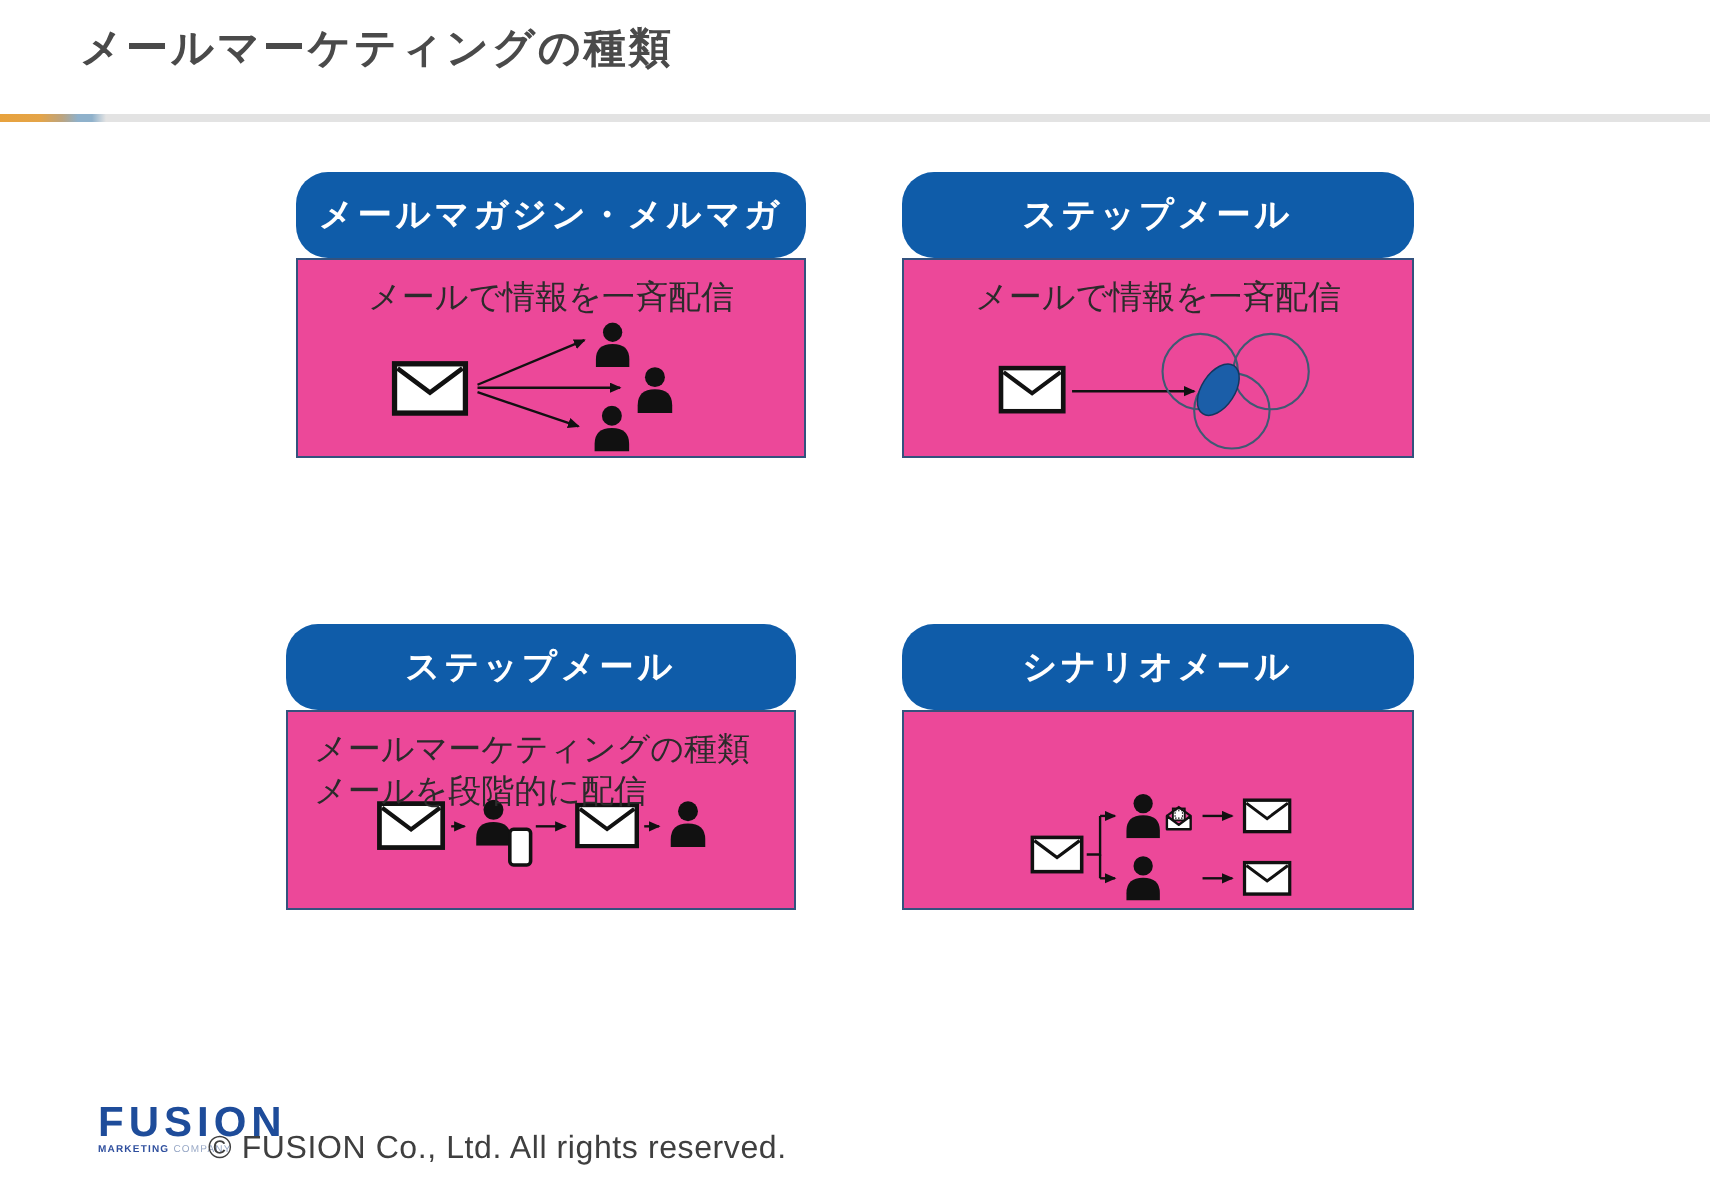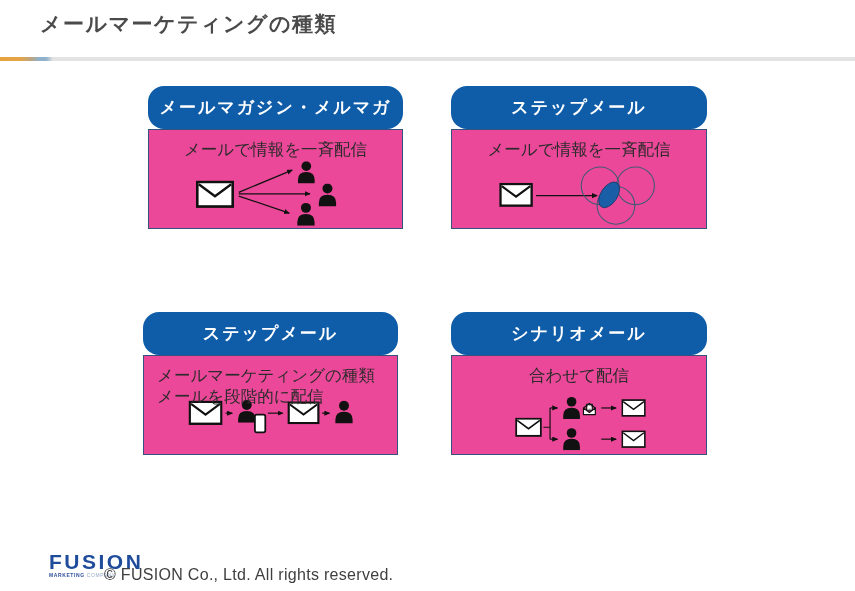--- a/index.html
+++ b/index.html
@@ -112,21 +112,20 @@
       </svg>
     </div>
   </div>
 
   <div class="card" style="left:451px;top:312px;width:256px">
     <div class="card-header">
       <span>シナリオメール</span>
     </div>
     <div class="card-body">
       <div class="desc center">
-        <div>合わせて配信</div>
       </div>
       <svg class="diagram" viewBox="0 0 256 132">
         <use href="#sym-envelope" x="42" y="83" width="36" height="26"></use>
         <polyline points="80,96 89,96 89,70" fill="none" stroke="#111" stroke-width="1.6"></polyline>
         <line x1="89" y1="96" x2="89" y2="112" stroke="#111" stroke-width="1.6"></line>
         <line x1="89" y1="70" x2="99" y2="70" stroke="#111" stroke-width="1.6" marker-end="url(#arrow-head)"></line>
         <line x1="89" y1="112" x2="99" y2="112" stroke="#111" stroke-width="1.6" marker-end="url(#arrow-head)"></line>
         <use href="#sym-person" x="105" y="55" width="26" height="30"></use>
         <g transform="translate(133,63)">
           <rect x="5" y="2" width="8" height="8" fill="#fff" stroke="#111" stroke-width="1.3"></rect>

